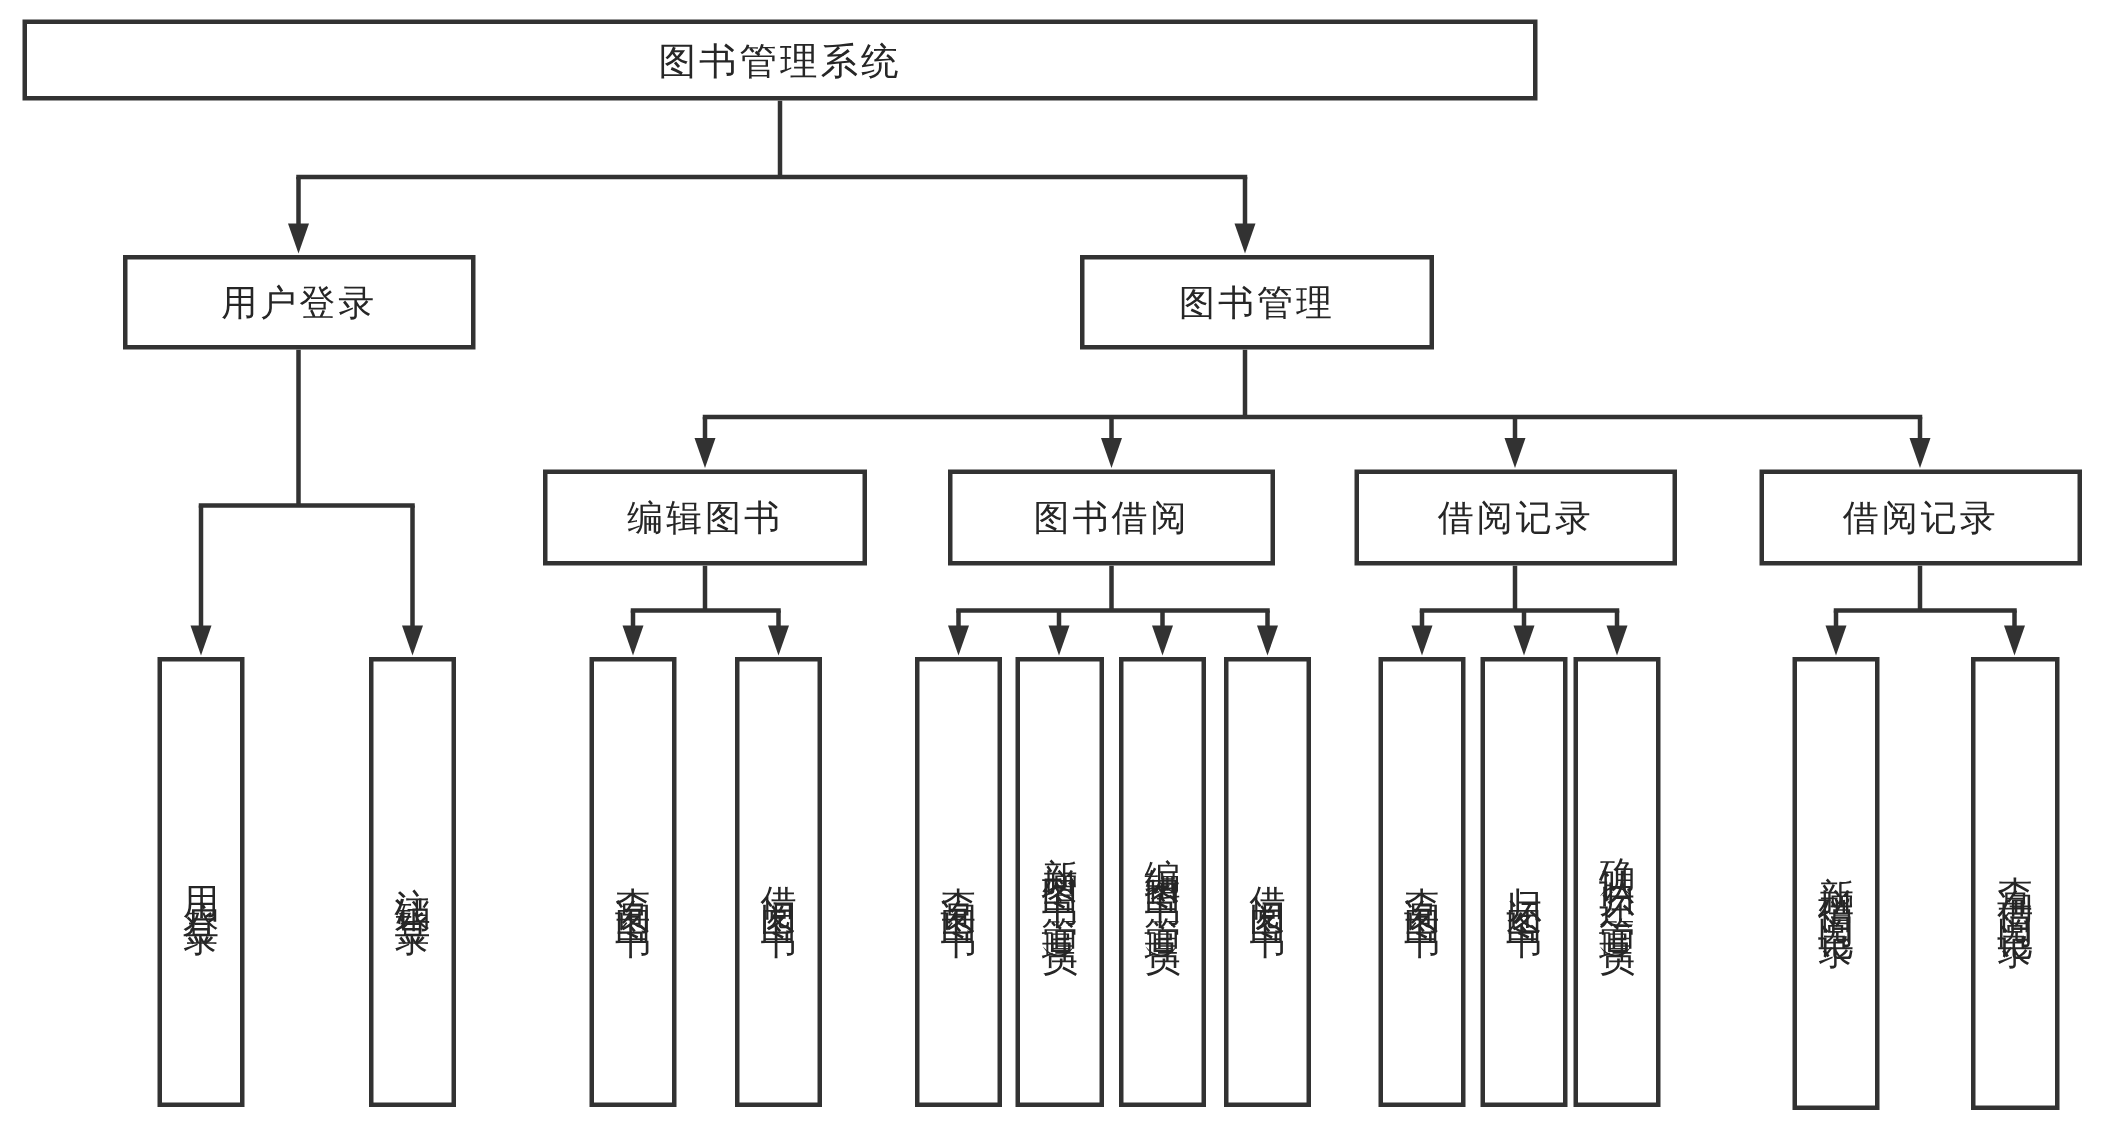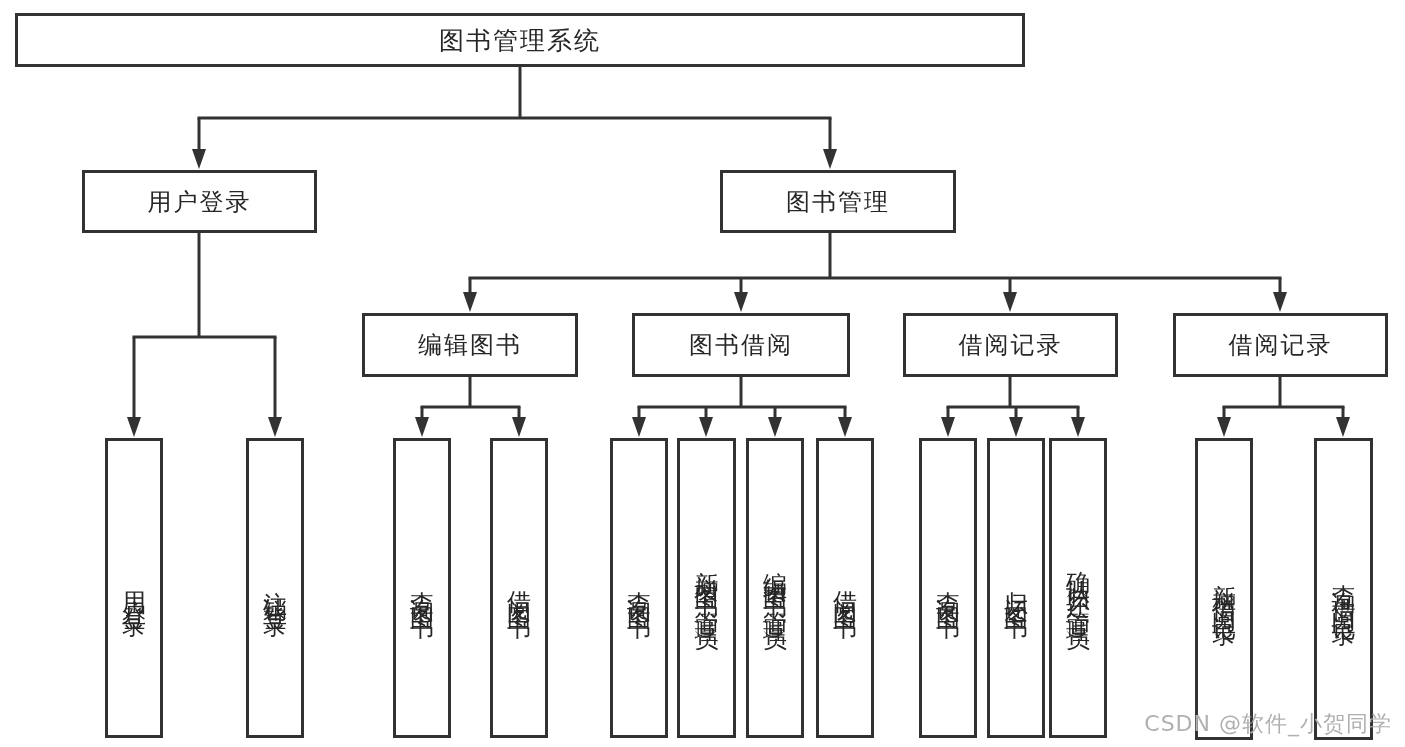--- a/index.html
+++ b/index.html
@@ -153,14 +153,13 @@
   <div class="node leaf" style="left:746px;top:438px;width:58px;height:300px">编辑图书（管理员）</div>
   <div class="node leaf" style="left:816px;top:438px;width:58px;height:300px">借阅图书</div>
 
   <div class="node leaf" style="left:919px;top:438px;width:58px;height:300px">查询图书</div>
   <div class="node leaf" style="left:987px;top:438px;width:58px;height:300px">归还图书</div>
   <div class="node leaf" style="left:1049px;top:438px;width:58px;height:300px">确认归还（管理员）</div>
 
   <div class="node leaf" style="left:1195px;top:438px;width:58px;height:302px">新增借阅记录</div>
   <div class="node leaf" style="left:1314px;top:438px;width:59px;height:302px">查询借阅记录</div>
 
-  <div class="watermark">CSDN @软件_小贺同学</div>
 </div>
 
 </body></html>

